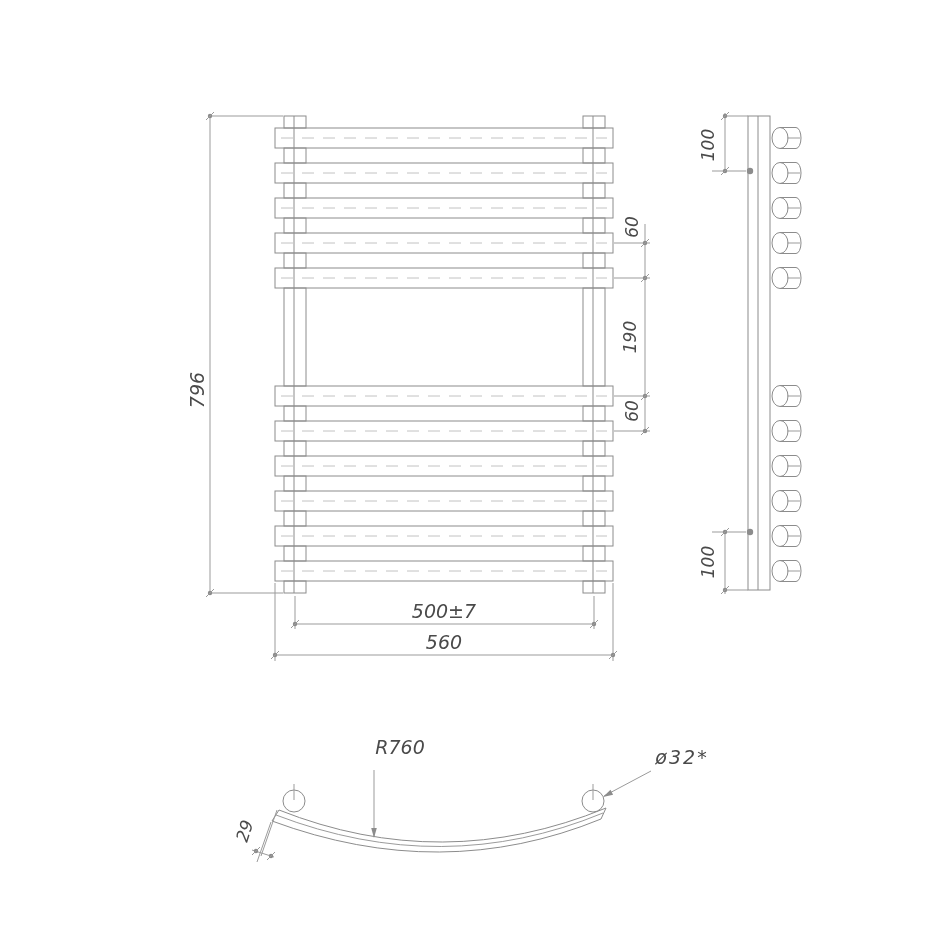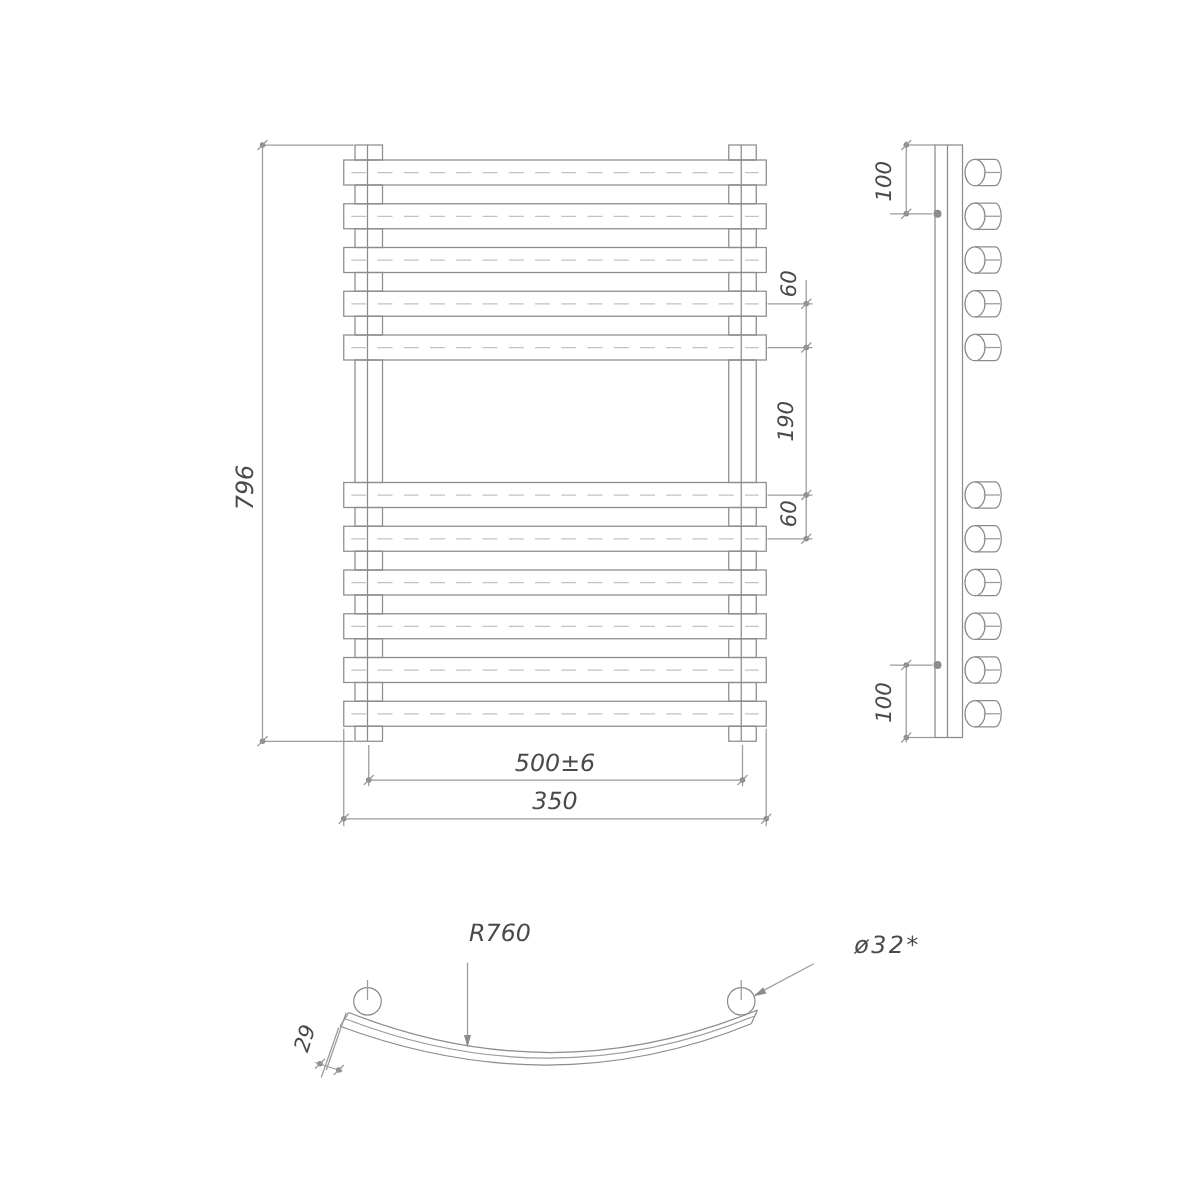--- a/index.html
+++ b/index.html
@@ -220,20 +220,20 @@
         <line x1="252" y1="855" x2="260" y2="847" class="g2"></line>
         <circle cx="271" cy="856" r="2.2" class="fillg"></circle>
         <line x1="267" y1="860" x2="275" y2="852" class="g2"></line>
       </g>
     </svg>
 
   <div class="lbl rot90 big" style="left:197px;top:390px">796</div>
   <div class="lbl rot90" style="left:632px;top:227px">60</div>
   <div class="lbl rot90" style="left:630px;top:337px">190</div>
   <div class="lbl rot90" style="left:632px;top:411px">60</div>
-  <div class="lbl big" style="left:444px;top:611px">500±6</div>
-  <div class="lbl big" style="left:444px;top:642px">350</div>
+  <div class="lbl big" style="left:444px;top:611px">500±7</div>
+  <div class="lbl big" style="left:444px;top:642px">560</div>
   <div class="lbl rot90" style="left:708px;top:145px">100</div>
   <div class="lbl rot90" style="left:708px;top:562px">100</div>
   <div class="lbl big" style="left:400px;top:747px">R760</div>
-  <div class="lbl big sp" style="left:710px;top:757px">ø32*</div>
+  <div class="lbl big sp" style="left:682px;top:757px">ø32*</div>
   <div class="lbl rot72" style="left:245px;top:831px">29</div>
 </div>
 
 </body></html>

